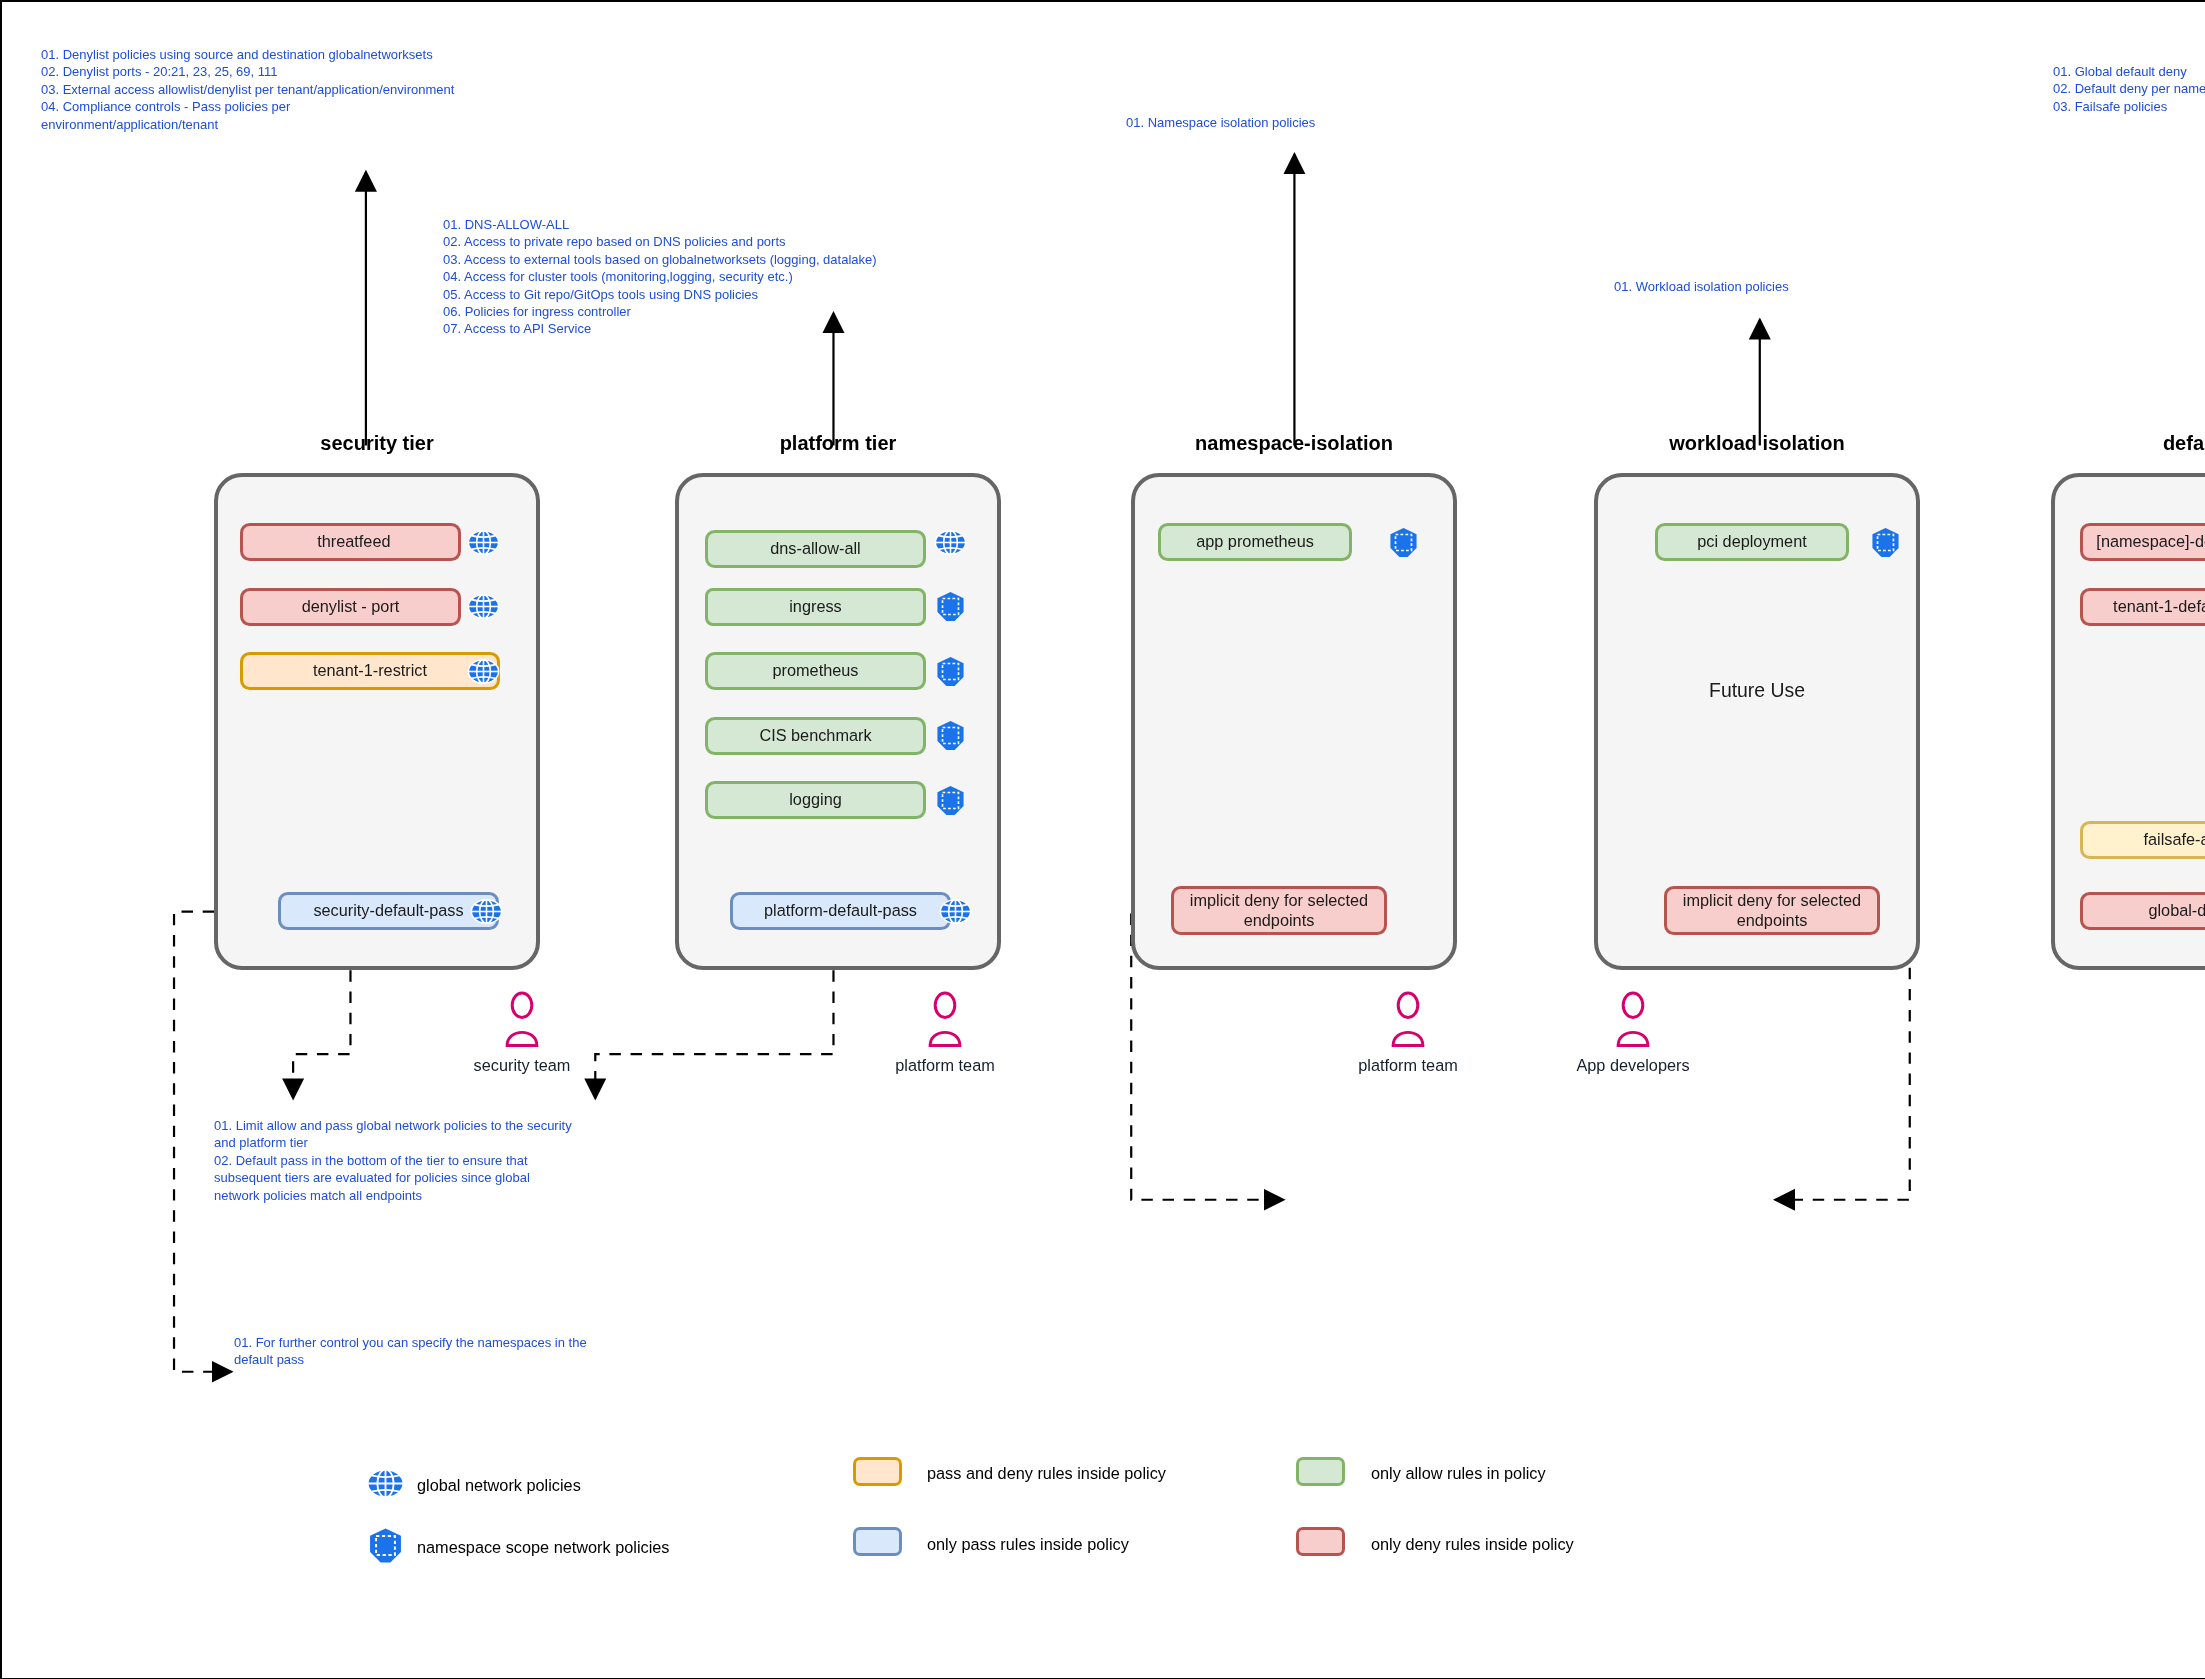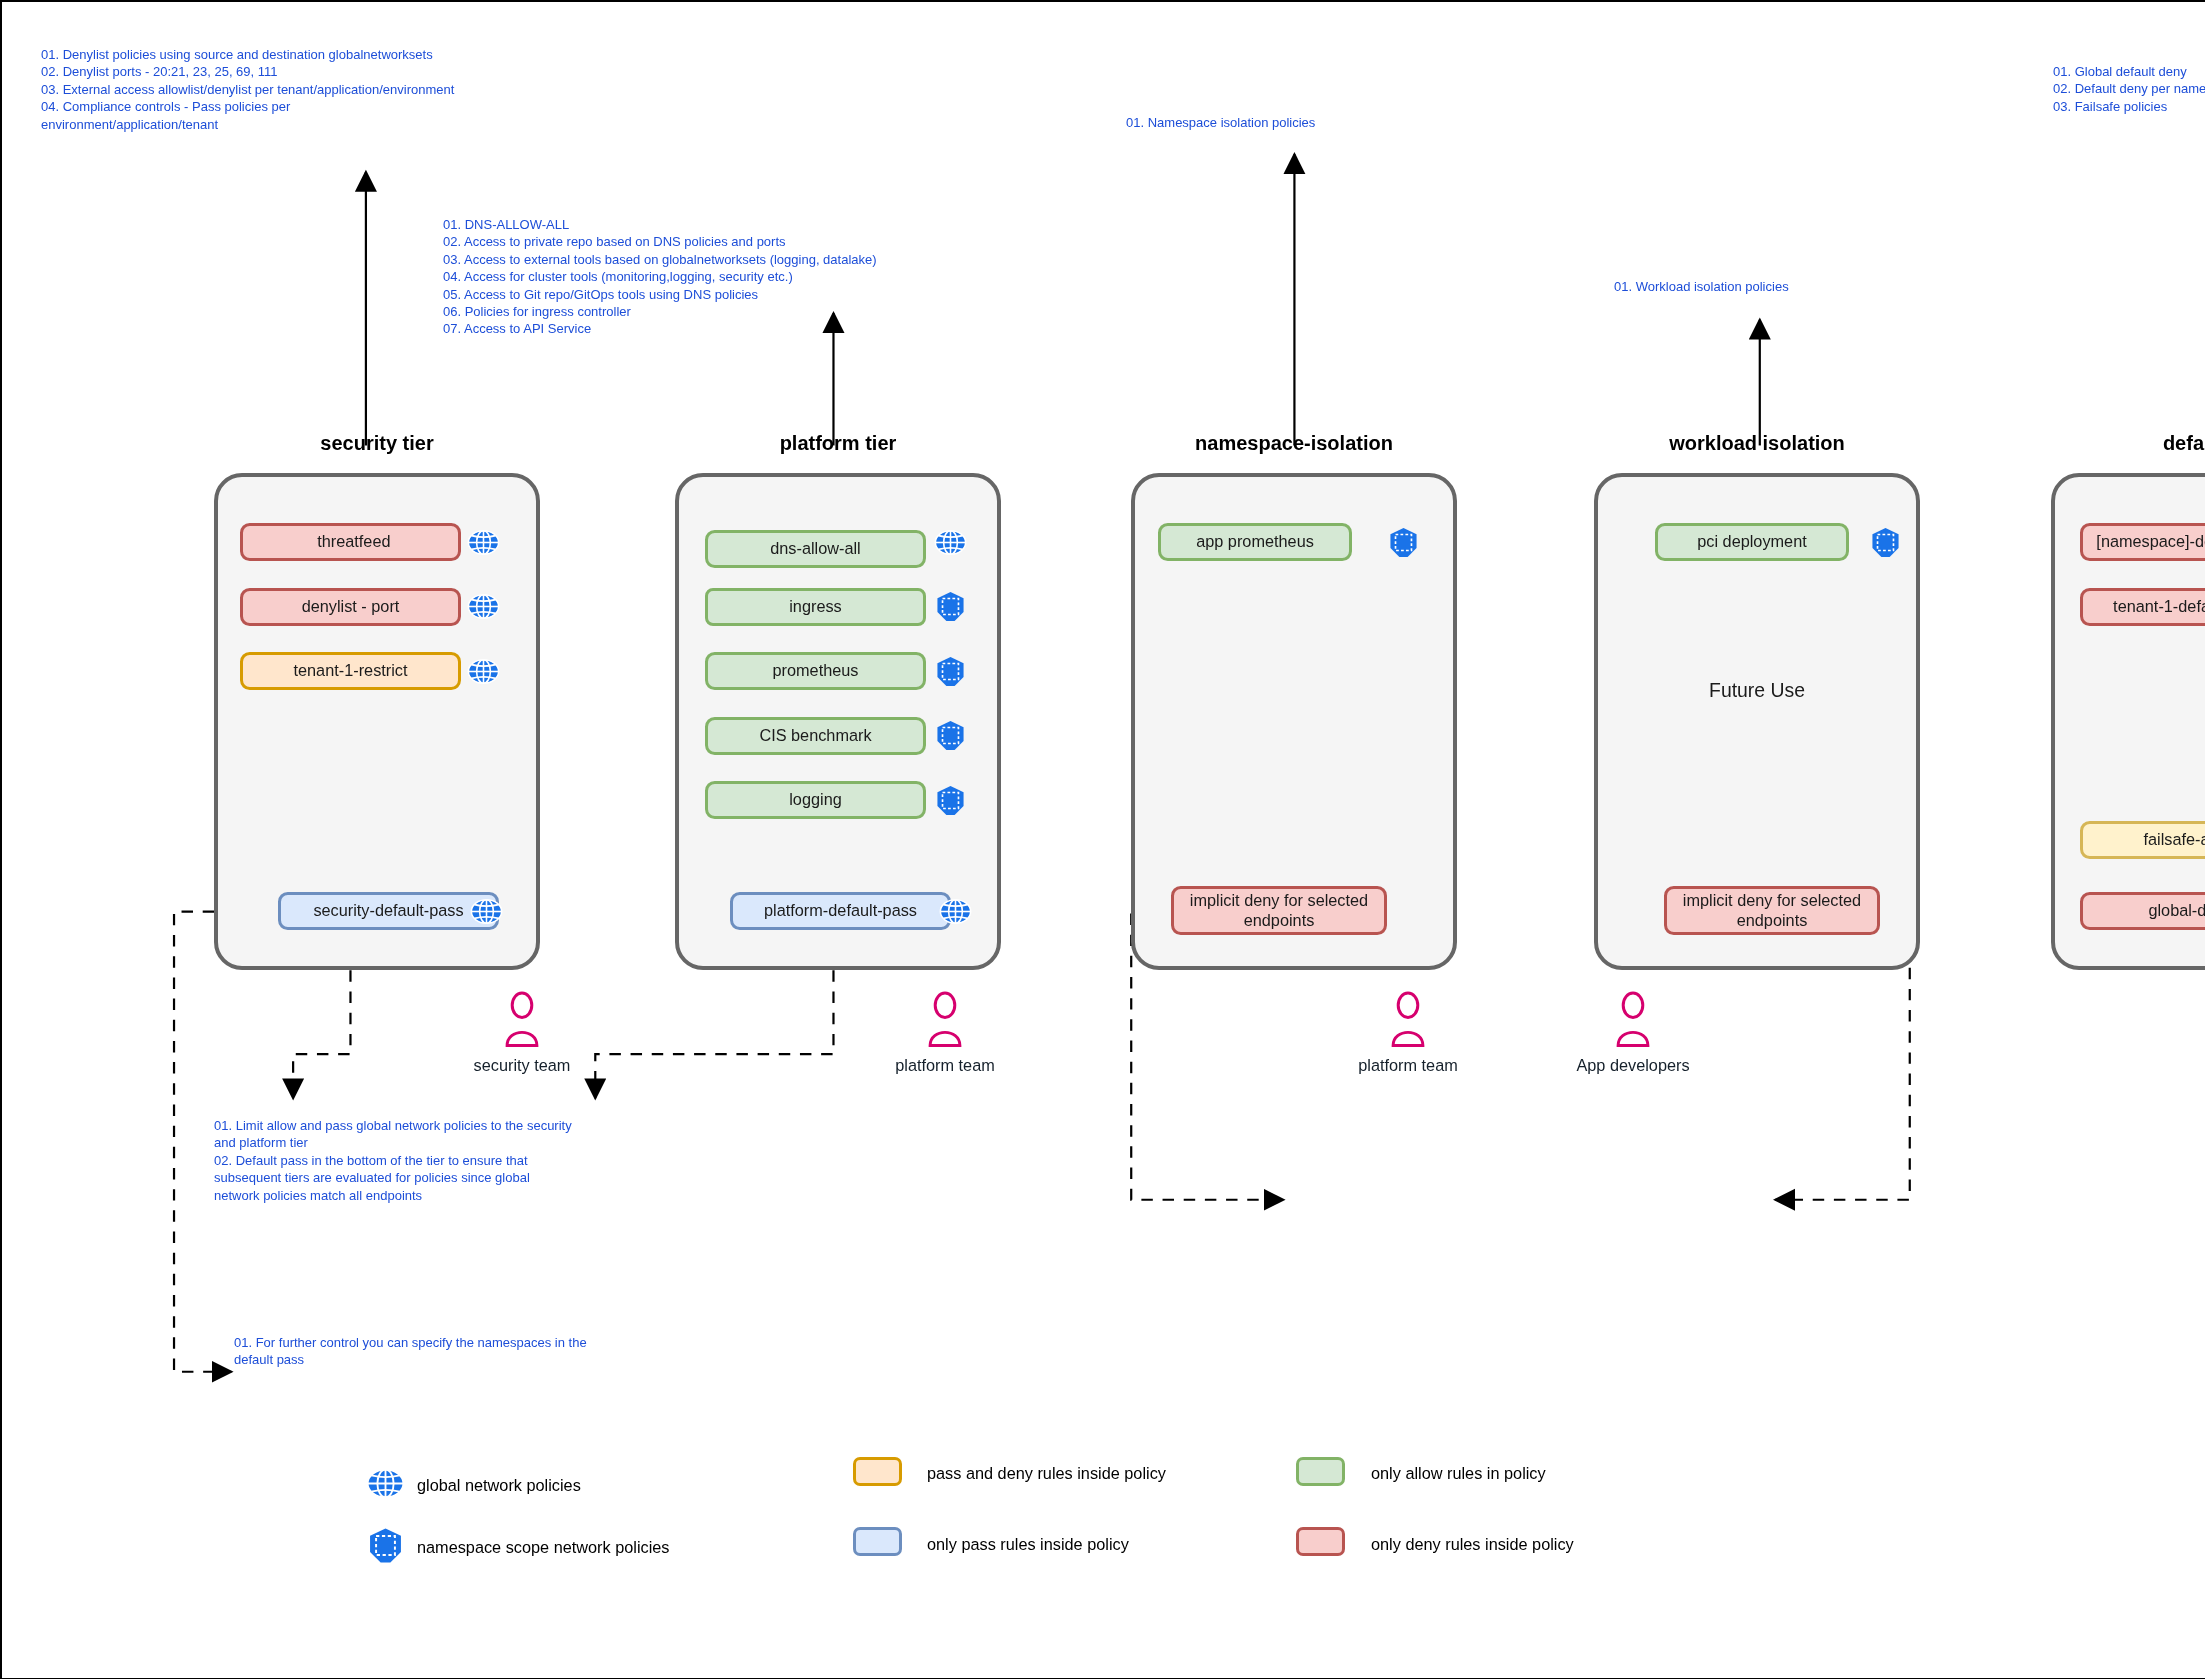--- a/index.html
+++ b/index.html
@@ -98,21 +98,21 @@
 02. Default deny per namespace
 03. Failsafe policies</div>
 
   <div class="abs" style="left:212px;top:430px;width:326px;">
     <div class="tier-title">security tier</div>
   </div>
   <div class="abs tier-box" style="left:212px;top:471px;width:326px;height:497px;"></div>
 
   <div class="abs pill red" style="left:238px;top:521px;width:221px;height:38px;padding-left:12px;">threatfeed</div>
   <div class="abs pill red" style="left:238px;top:586px;width:221px;height:38px;">denylist - port</div>
-  <div class="abs pill yellow" style="left:238px;top:650px;width:221px;height:38px;">tenant-1-restrict</div>
+  <div class="abs pill yellow" style="left:238px;top:650px;width:260px;height:38px;">tenant-1-restrict</div>
   <div class="abs pill blue" style="left:276px;top:890px;width:221px;height:38px;">security-default-pass</div>
 
   <svg class="abs" style="left:465px;top:524px;width:33px;height:33px;" viewBox="0 0 24 24">
     <ellipse cx="12" cy="12" rx="11" ry="8.5" fill="#1a73e8"></ellipse>
     <g stroke="#fff" stroke-width="1.15" fill="none">
       <ellipse cx="12" cy="12" rx="11" ry="8.5"></ellipse>
         <ellipse cx="12" cy="12" rx="5" ry="8.5"></ellipse>
       <line x1="1" y1="12" x2="23" y2="12"></line>
         <line x1="12" y1="3.5" x2="12" y2="20.5"></line>
       <path d="M3.2 7 Q12 9.2 20.8 7"></path>

